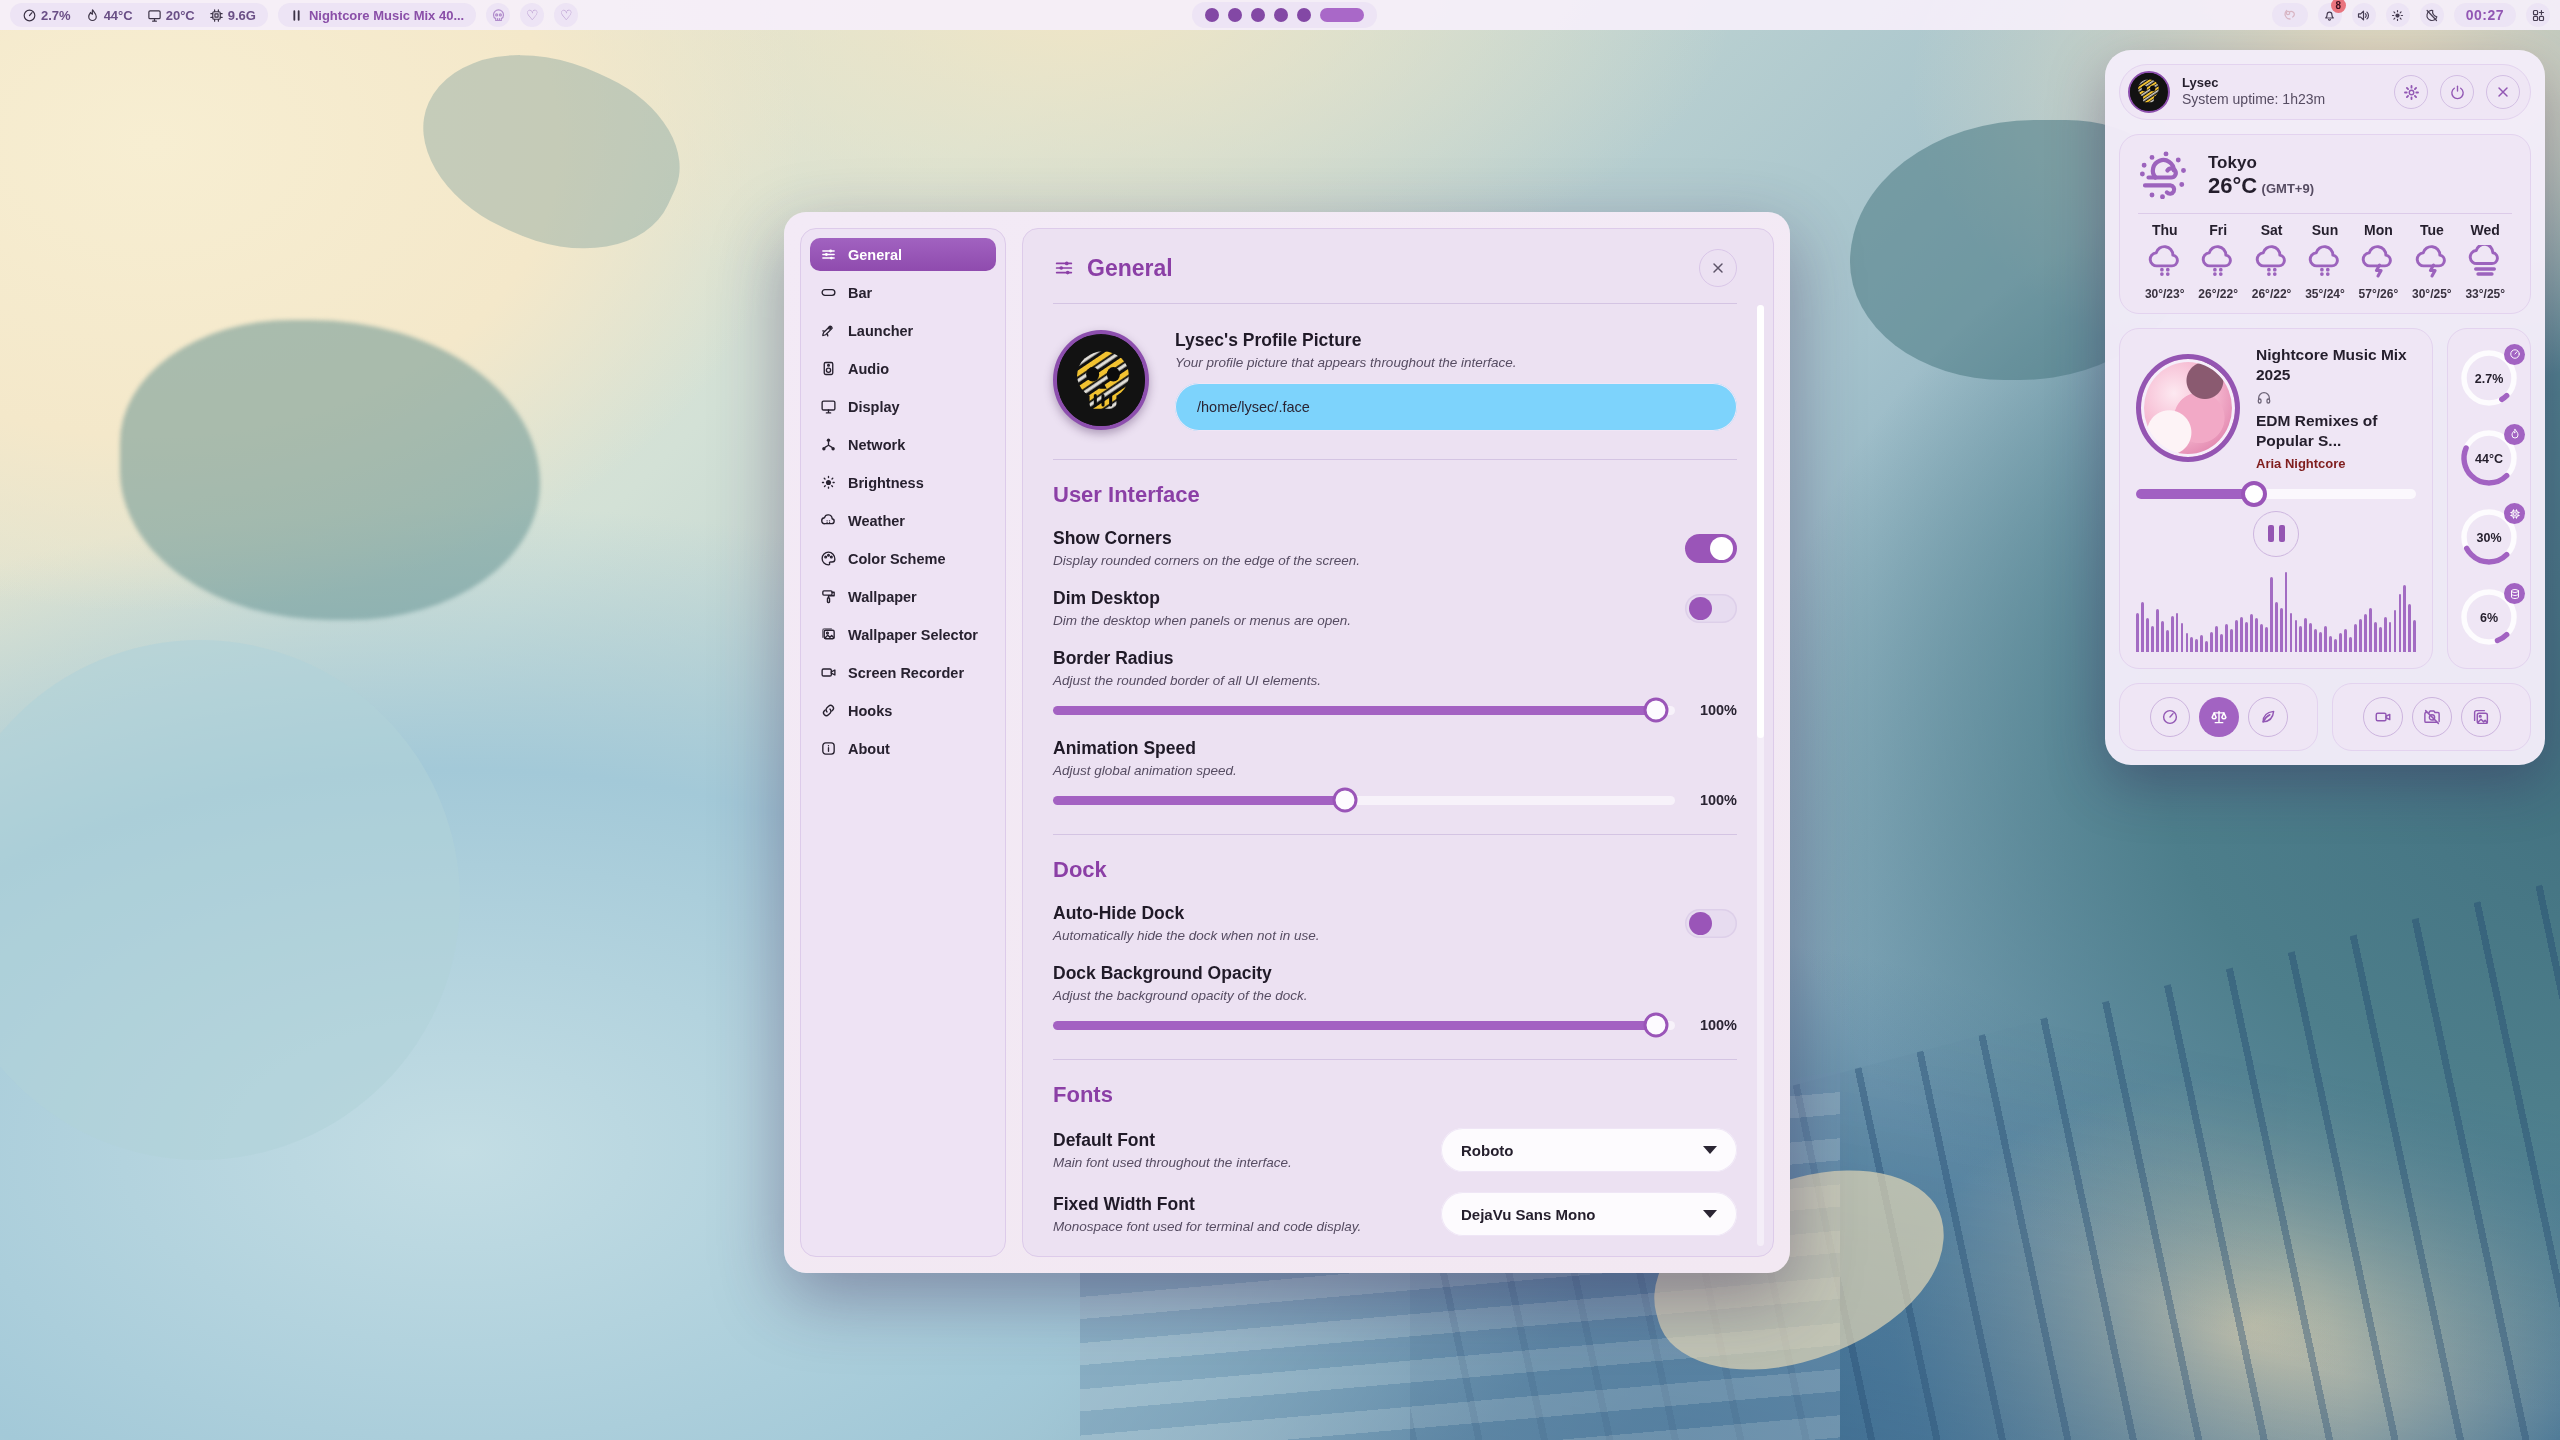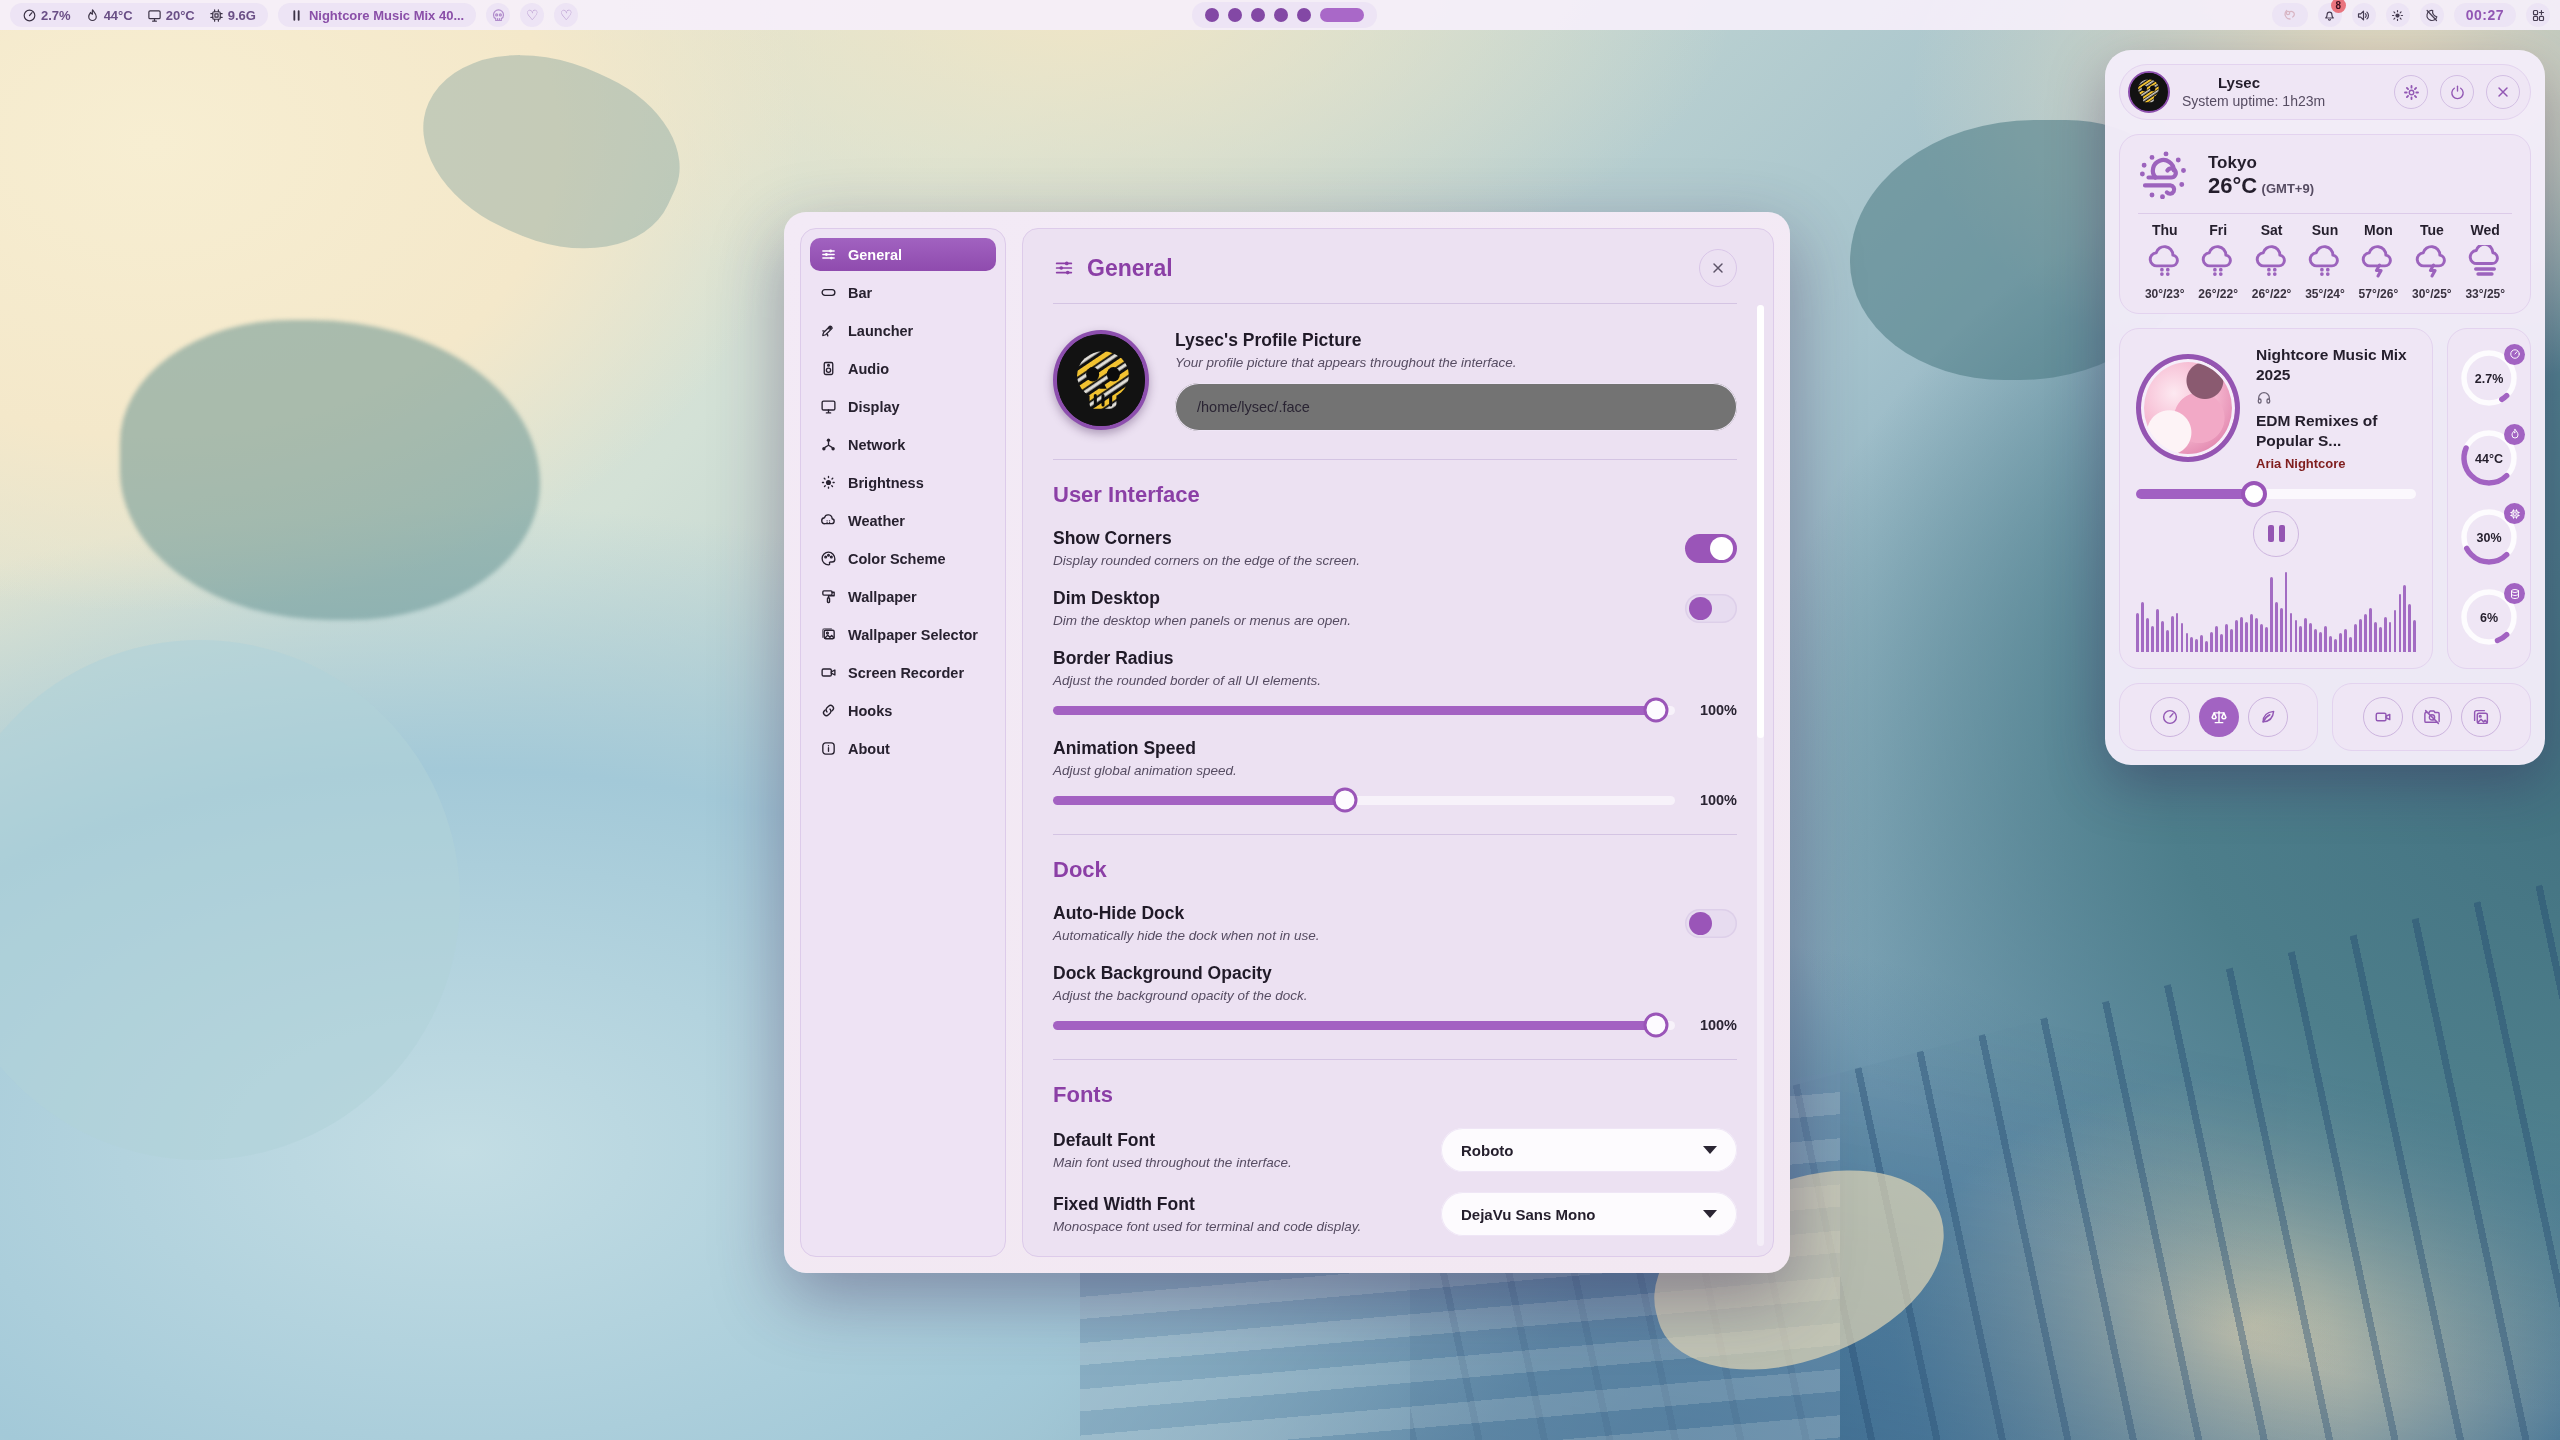--- a/index.html
+++ b/index.html
@@ -78,21 +78,21 @@
     display:flex; align-items:center; justify-content:center; }
   .close-btn svg{ stroke:#5d5368; }
   .divider{ height:1px; background:#d4c4e3; margin:16px 0 0 0; }
 
   .profile-row{ display:flex; gap:26px; margin-top:26px; align-items:flex-start; }
   .avatar-big{ width:96px; height:100px; border-radius:50%; border:4px solid #8d4fae; overflow:hidden; background:#141414; flex:none;
     box-shadow:0 4px 10px rgba(60,30,80,.35); }
   .profile-main{ flex:1; }
   .row-label{ font-size:17.5px; font-weight:700; color:#201a28; }
   .row-desc{ font-size:13.5px; color:var(--muted); margin-top:4px;font-style:italic; }
-  .path-input{ margin-top:13px; width:100%; height:48px; border:none; border-radius:24px; background:#737373;
+  .path-input{ margin-top:13px; width:100%; height:48px; border:none; border-radius:24px; background:#7dd3fc;
     font-size:14.5px; color:#2a2433; padding:0 22px; font-family:inherit; box-shadow:inset 0 0 0 1px #efe6f6; }
 
   .sect-title{ font-size:22px; font-weight:700; color:var(--purple3); margin-top:22px; }
   .setting-row{ display:flex; align-items:center; margin-top:20px; }
   .setting-row .texts{ flex:1; }
 
   .toggle{ width:52px; height:29px; border-radius:15px; background:#e7dcf0; box-shadow:inset 0 0 0 1.5px #ddcfe9; position:relative; flex:none; }
   .toggle::after{ content:""; position:absolute; top:3px; left:4px; width:23px; height:23px; border-radius:50%; background:#9a55b8; }
   .toggle.on{ background:#9a55b8; box-shadow:none; }
   .toggle.on::after{ left:auto; right:4px; background:#fff; }
@@ -113,21 +113,21 @@
   .scrollthumb{ position:absolute; top:0; width:7px; height:46%; border-radius:4px; background:rgba(255,255,255,.95); }
 
   
   .panel{ position:absolute; left:2105px; top:50px; width:440px; height:715px; border-radius:26px;
     background:rgba(243,236,249,.97); box-shadow:0 18px 55px rgba(55,30,80,.35); z-index:45; padding:14px; display:flex; flex-direction:column; gap:14px; }
   .p-card{ background:#efe6f5; border:1px solid #e3d3ef; border-radius:20px; }
 
   .p-header{ height:56px; border-radius:28px; display:flex; align-items:center; padding:0 10px 0 8px; gap:12px; }
   .avatar-sm{ width:42px; height:42px; border-radius:50%; border:2.5px solid #8d4fae; overflow:hidden; background:#141414; flex:none; }
   .p-user{ flex:1; line-height:1.25; }
-  .p-name{ font-size:15px; font-weight:700;margin-left:36px; }
+  .p-name{ font-size:13px; font-weight:700; }
   .p-uptime{ font-size:14px; color:var(--muted); }
   .p-hbtn{ width:34px; height:34px; border-radius:50%; border:1.5px solid #d3bfe4; background:transparent;
     display:flex; align-items:center; justify-content:center; }
   .p-hbtn svg{ stroke:#9257b4; }
 
   .weather{ padding:14px 18px 12px; }
   .w-top{ display:flex; align-items:center; gap:14px; }
   .w-icon svg{ stroke:#9c63bd; }
   .w-city{ font-size:17px; font-weight:700; }
   .w-temp{ font-size:22px; font-weight:800; }

